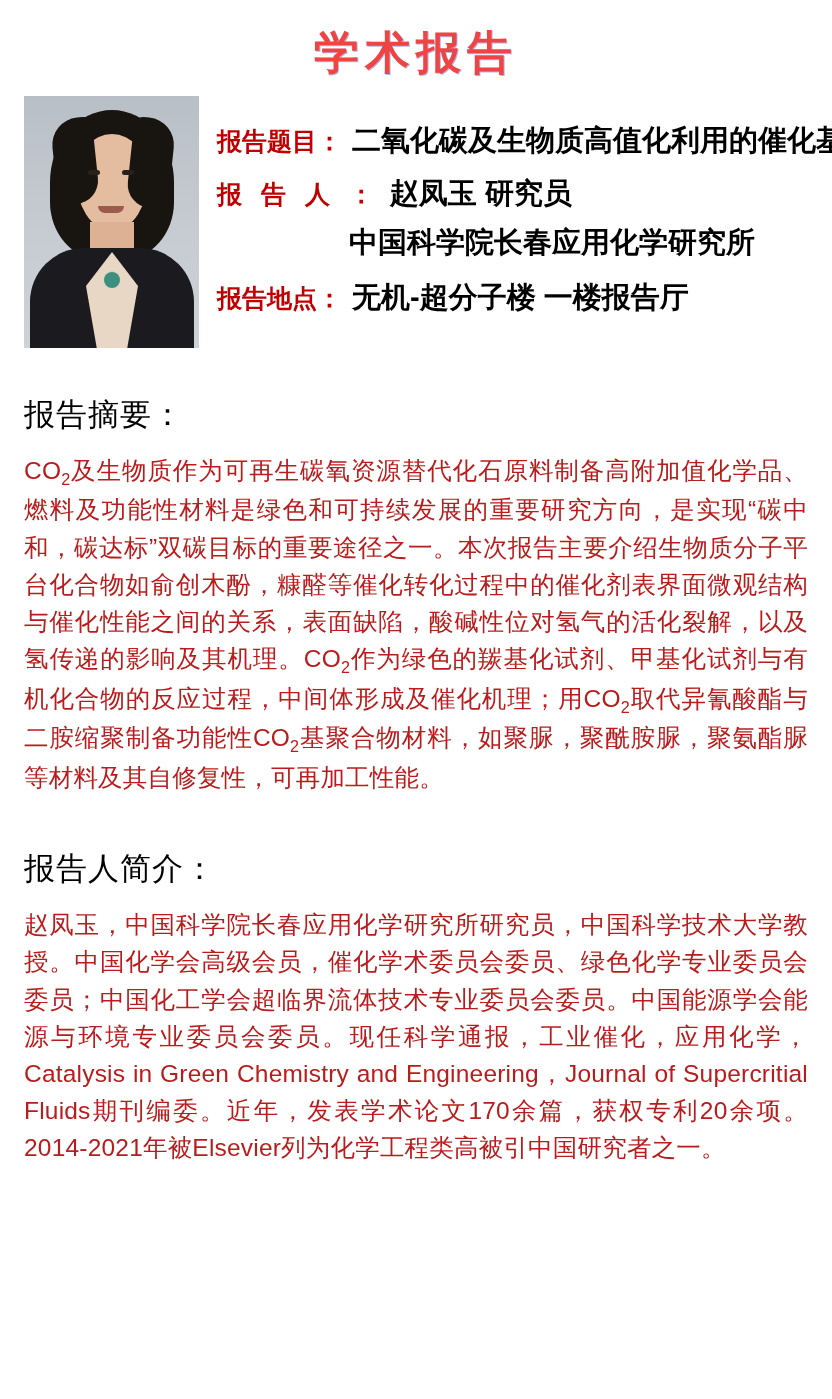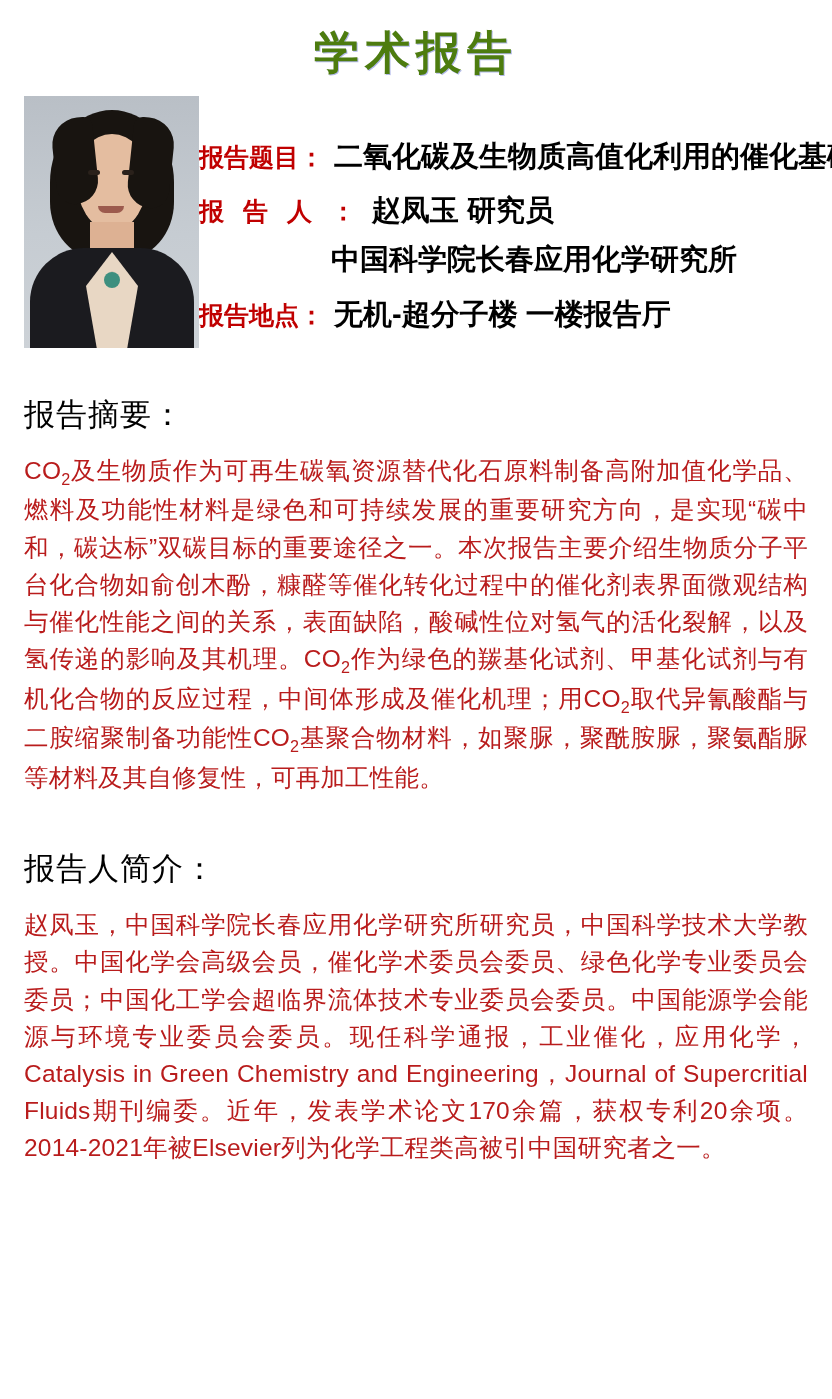--- a/index.html
+++ b/index.html
@@ -19,34 +19,35 @@
     width: 832px;
     height: 1399px;
     box-sizing: border-box;
     padding: 22px 18px 0 18px;
     position: relative;
   }
 
   
   .poster-title {
     text-align: center;
-    color: #4d7c0f;
+    color: #ef4444;
     font-family: "DejaVu Serif", "Liberation Serif", serif;
     font-weight: bold;
     font-size: 45px;
     letter-spacing: 6px;
     margin: 4px 0 16px 0;
     line-height: 1.2;
     text-shadow: 1px 1px 0 rgba(31,51,196,0.35);
   }
 
   
   .header-block {
     display: flex;
-    align-items: flex-end;
+    align-items: center;
+    gap: 18px;
     padding-left: 6px;
   }
   .photo-frame {
     width: 175px;
     height: 252px;
     flex: 0 0 175px;
     overflow: hidden;
     background: #cfd4da;
     position: relative;
   }

